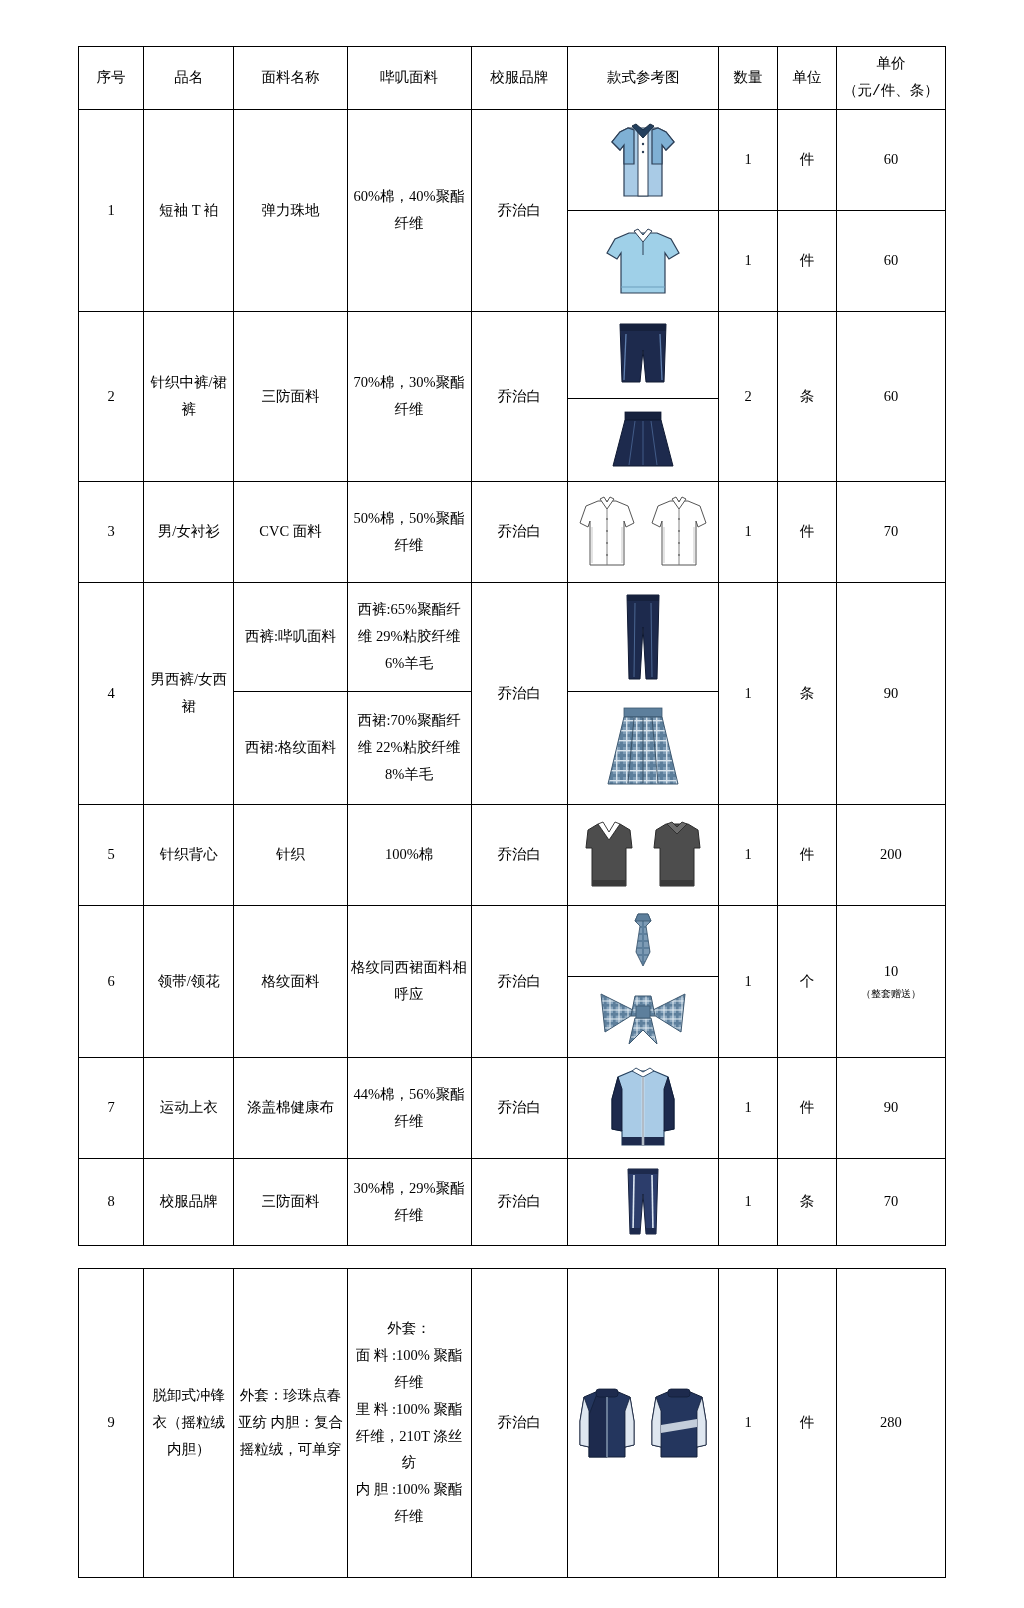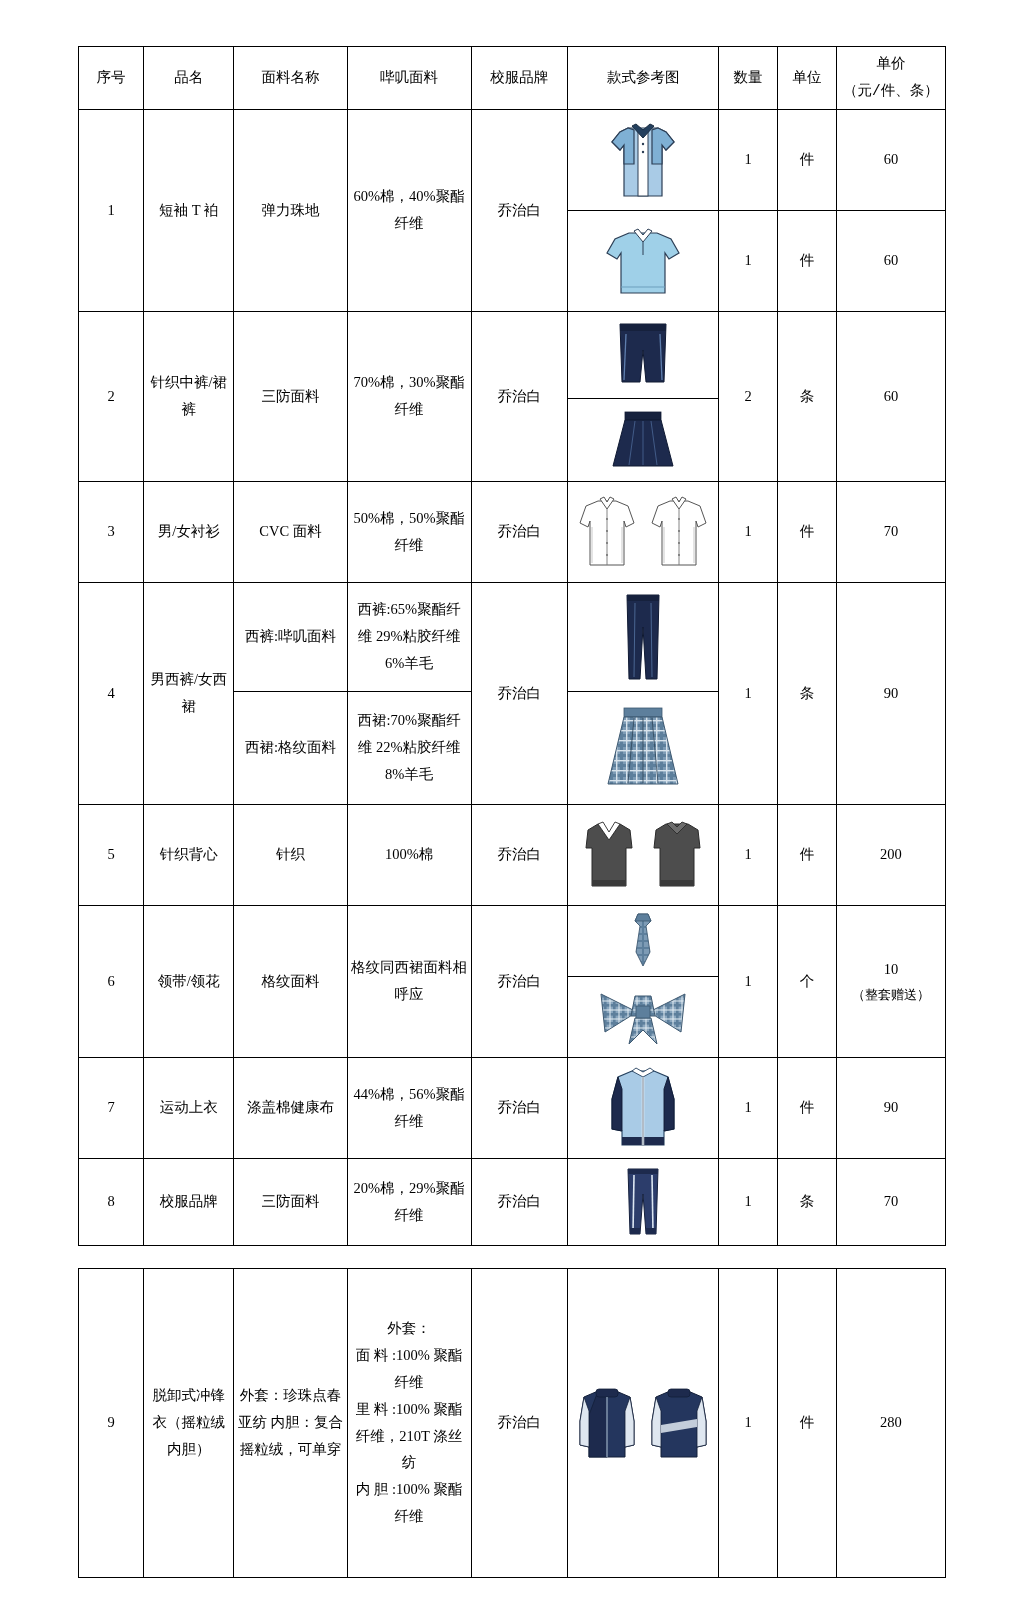--- a/index.html
+++ b/index.html
@@ -55,21 +55,21 @@
     padding: 6px 2px;
     height: 92px;
   }
   .img-box {
     display: flex;
     align-items: center;
     justify-content: center;
     gap: 10px;
     height: 100%;
   }
-  .price-note { font-size: 13px; }
+  .price-note { font-size: 10px; }
 
   
   table.uniform-table.second {
     margin-top: 22px;
   }
   .tall-cell { height: 300px; }
   .req-list {
     text-align: left;
     padding-left: 12px;
     line-height: 2.0;
@@ -365,21 +365,21 @@
         </td>
         <td>1</td>
         <td>件</td>
         <td>90</td>
       </tr>
 
       <tr>
         <td>8</td>
         <td>校服品牌</td>
         <td>三防面料</td>
-        <td>20%棉，29%聚酯纤维</td>
+        <td>30%棉，29%聚酯纤维</td>
         <td>乔治白</td>
         <td class="cell-img" style="height:78px">
           <div class="img-box">
             <svg class="art" width="48" height="72" viewBox="0 0 48 72">
               <path d="M9 3 L39 3 L37 68 L27 68 L24 28 L21 68 L11 68 Z" fill="#2c3d6b" stroke="#16213d" stroke-width="1"></path>
               <rect x="9" y="3" width="30" height="5" fill="#1d2a4d"></rect>
               <line x1="15" y1="9" x2="14" y2="66" stroke="#dbe6f2" stroke-width="1.6"></line>
               <line x1="33" y1="9" x2="34" y2="66" stroke="#dbe6f2" stroke-width="1.6"></line>
               <rect x="11" y="62" width="10" height="6" fill="#1d2a4d"></rect>
               <rect x="27" y="62" width="10" height="6" fill="#1d2a4d"></rect>

